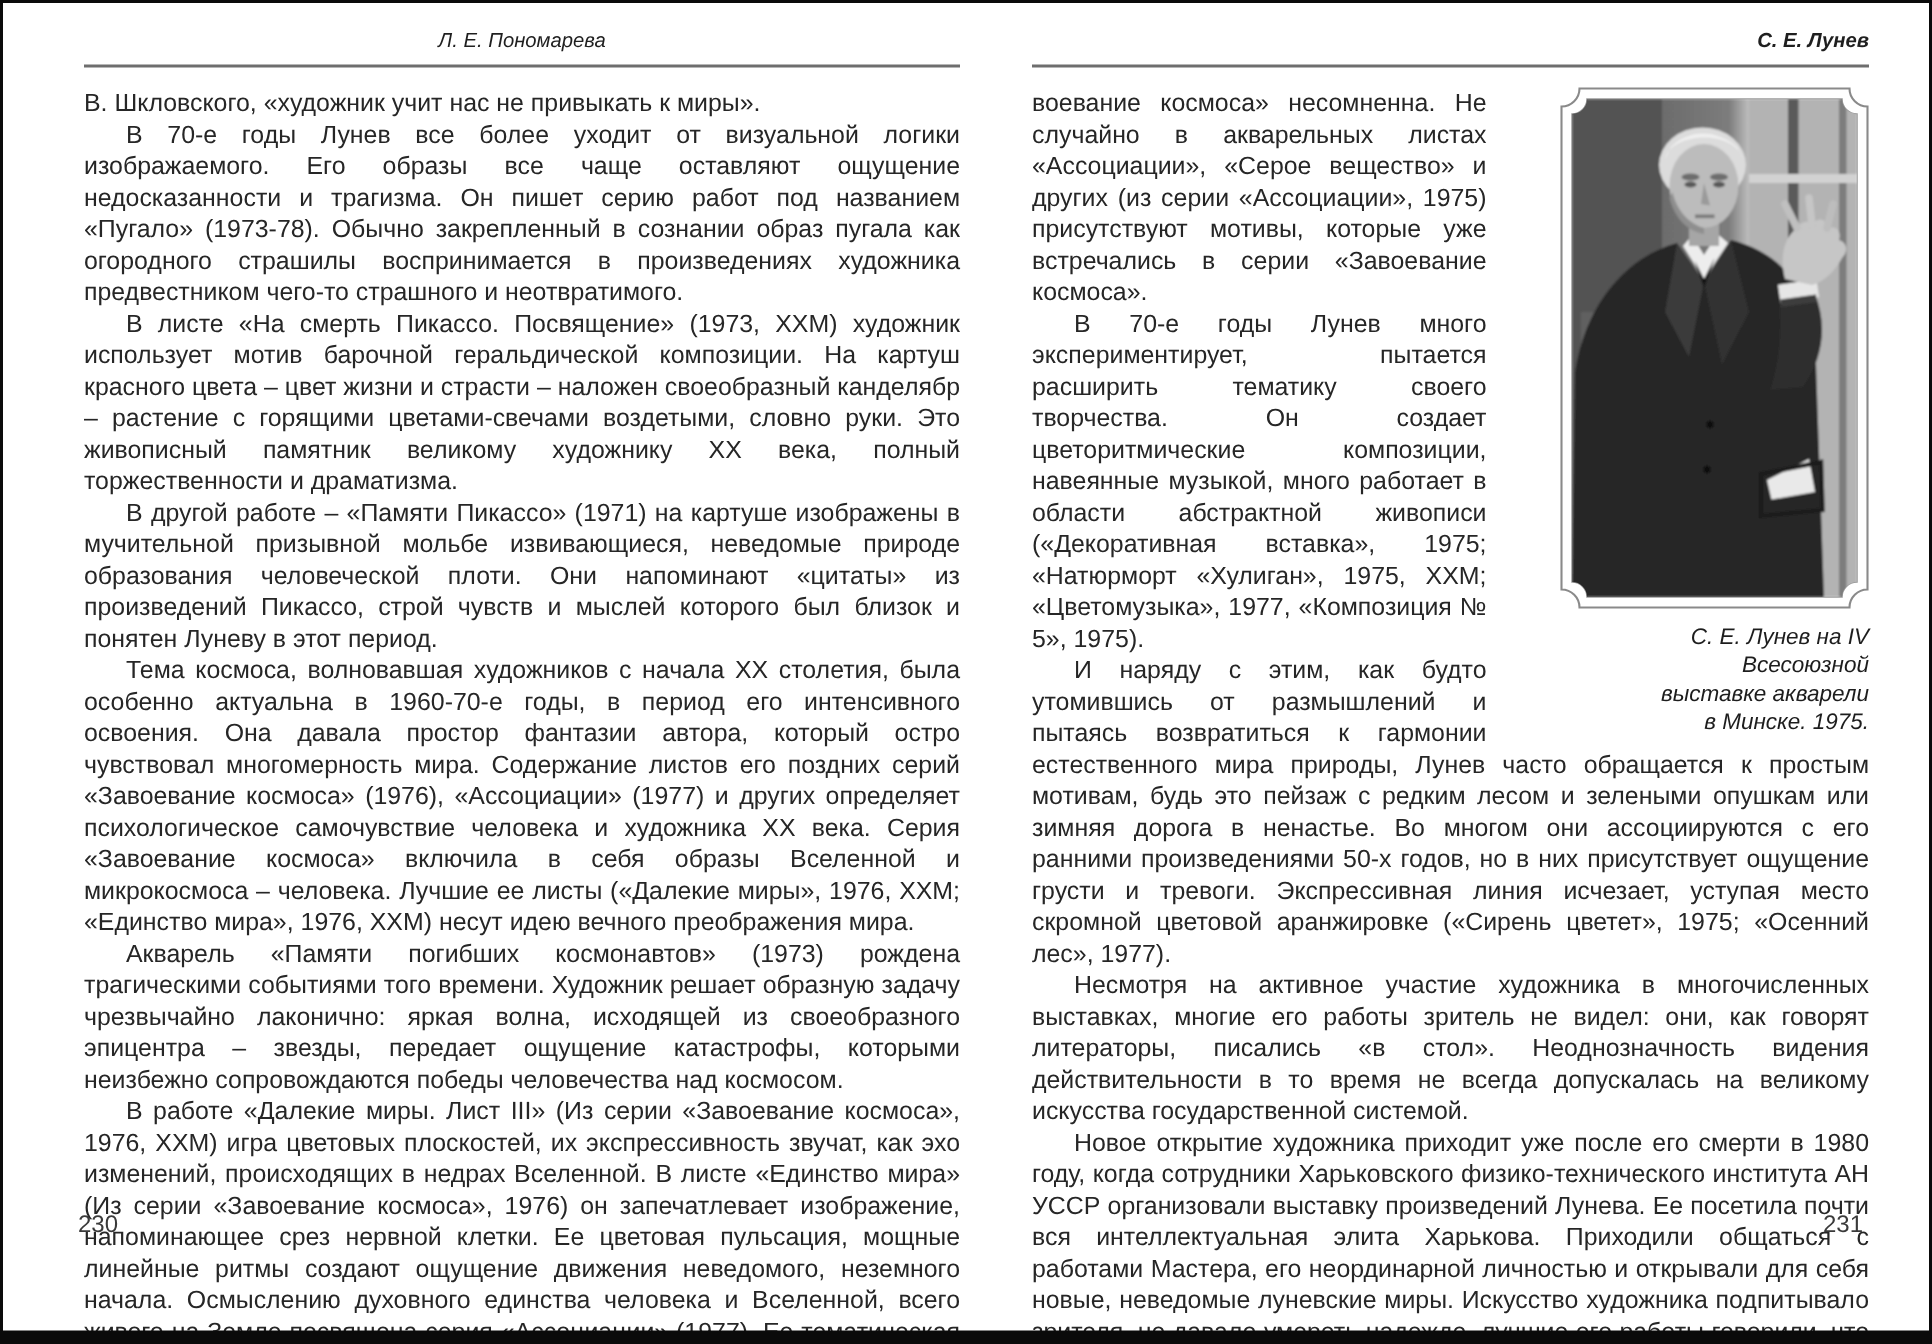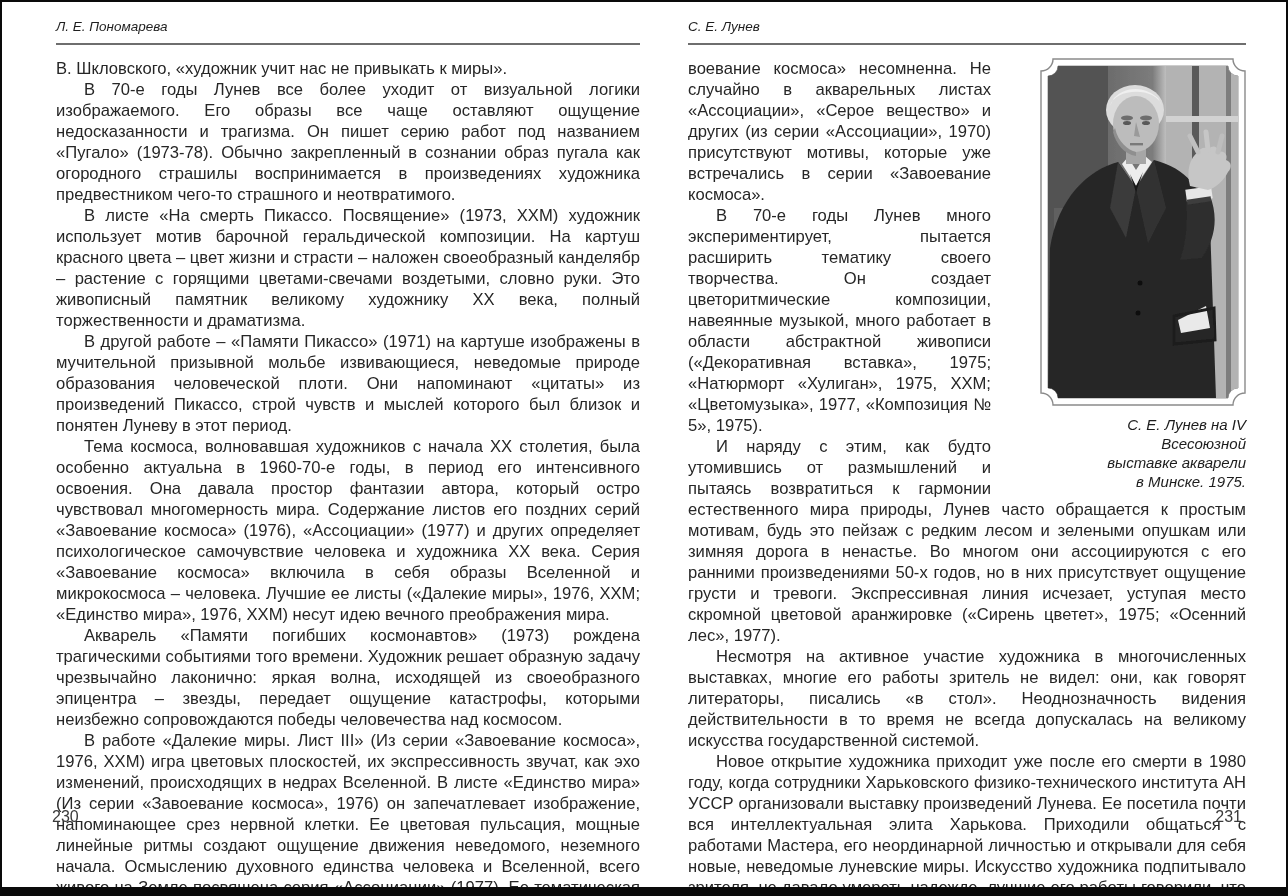--- a/index.html
+++ b/index.html
@@ -9,22 +9,22 @@
   }
   .scan-frame{position:absolute;left:0;top:0;right:0;bottom:0;border:2px solid #0a0a0a;pointer-events:none;}
   .scan-bottom-bar{position:absolute;left:0;right:0;bottom:0;height:9px;background:#0a0a0a;}
 
   .page{position:absolute;top:20px;}
   .page-left{left:56px;width:584px;}
   .page-right{left:688px;width:558px;}
 
   .running-head-row{border-bottom:2px solid #6e6e6e;padding-bottom:9px;}
   .running-head{font-style:italic;font-size:13.5px;color:#1f1f1f;line-height:14px;}
-  .head-left{text-align:left;}
-  .head-right{text-align:left;}
+  .head-left{text-align:center;}
+  .head-right{text-align:right;font-weight:bold;}
 
   .body-text{margin-top:13px;font-size:16.6px;line-height:21px;text-align:justify;color:#262626;}
   .body-text p{margin:0;text-indent:28px;}
   .body-text p.no-indent{text-indent:0;}
 
   .photo-block{float:right;width:206px;margin-left:13px;margin-bottom:2px;padding-left:36px;}
   .photo-frame-svg{display:block;width:206px;height:348px;}
   .photo-caption{
     margin-top:9px;font-style:italic;font-size:15px;line-height:19px;
     text-align:right;color:#1d1d1d;white-space:pre-line;
@@ -122,21 +122,21 @@
 
           <circle cx="100" cy="225" r="2.5" fill="#0f0f0f"></circle>
           <circle cx="98" cy="255" r="2.5" fill="#0f0f0f"></circle>
         </g>
       </svg>
       <div class="photo-caption">С. Е. Лунев на IV Всесоюзной
 выставке акварели
 в Минске. 1975.</div>
     </div>
     <div>
-        <p class="no-indent">воевание космоса» несомненна. Не случайно в акварельных листах «Ассоциации», «Серое вещество» и других (из серии «Ассоциации», 1970) присутствуют мотивы, которые уже встречались в серии «Завоевание космоса».</p>
+        <p class="no-indent">воевание космоса» несомненна. Не случайно в акварельных листах «Ассоциации», «Серое вещество» и других (из серии «Ассоциации», 1975) присутствуют мотивы, которые уже встречались в серии «Завоевание космоса».</p>
         <p>В 70-е годы Лунев много экспериментирует, пытается расширить тематику своего творчества. Он создает цветоритмические композиции, навеянные музыкой, много работает в области абстрактной живописи («Декоративная вставка», 1975; «Натюрморт «Хулиган», 1975, ХХМ; «Цветомузыка», 1977, «Композиция № 5», 1975).</p>
         <p>И наряду с этим, как будто утомившись от размышлений и пытаясь возвратиться к гармонии естественного мира природы, Лунев часто обращается к простым мотивам, будь это пейзаж с редким лесом и зелеными опушкам или зимняя дорога в ненастье. Во многом они ассоциируются с его ранними произведениями 50-х годов, но в них присутствует ощущение грусти и тревоги. Экспрессивная линия исчезает, уступая место скромной цветовой аранжировке («Сирень цветет», 1975; «Осенний лес», 1977).</p>
         <p>Несмотря на активное участие художника в многочисленных выставках, многие его работы зритель не видел: они, как говорят литераторы, писались «в стол». Неоднозначность видения действительности в то время не всегда допускалась на великому искусства государственной системой.</p>
         <p>Новое открытие художника приходит уже после его смерти в 1980 году, когда сотрудники Харьковского физико-технического института АН УССР организовали выставку произведений Лунева. Ее посетила почти вся интеллектуальная элита Харькова. Приходили общаться с работами Мастера, его неординарной личностью и открывали для себя новые, неведомые луневские миры. Искусство художника подпитывало зрителя, не давало умереть надежде, лучшие его работы говорили, что мир сложен, но прекрасен, и его еще предстоит осваивать современникам. Акварели Лунева читались, как откровение, они были воплощением духовной красоты и свободы, которых так не хватало обществу.</p>
       </div>
   </div>
 </div>
 
 <div class="page-number page-number-left">230</div>
 <div class="page-number page-number-right">231</div>

